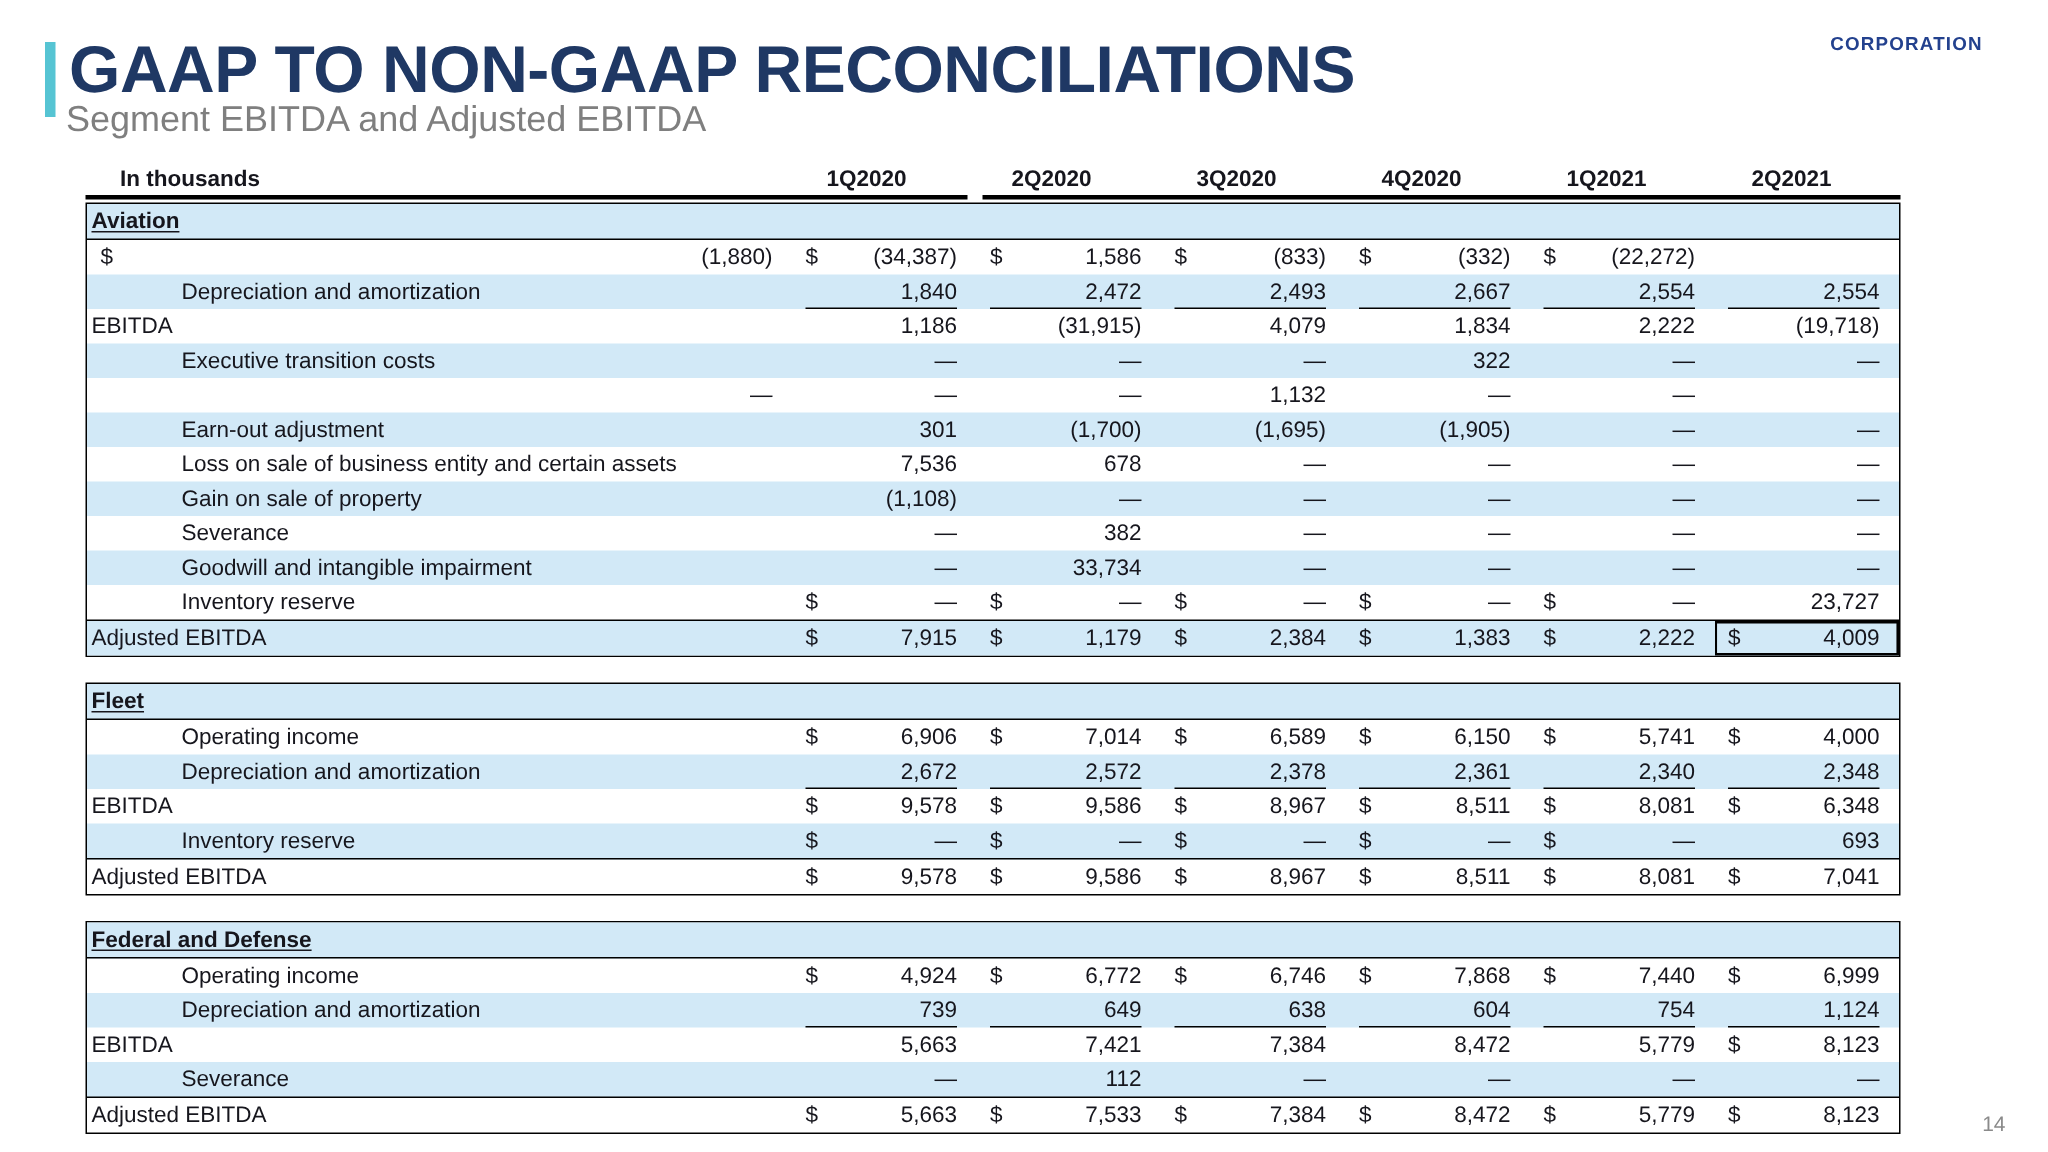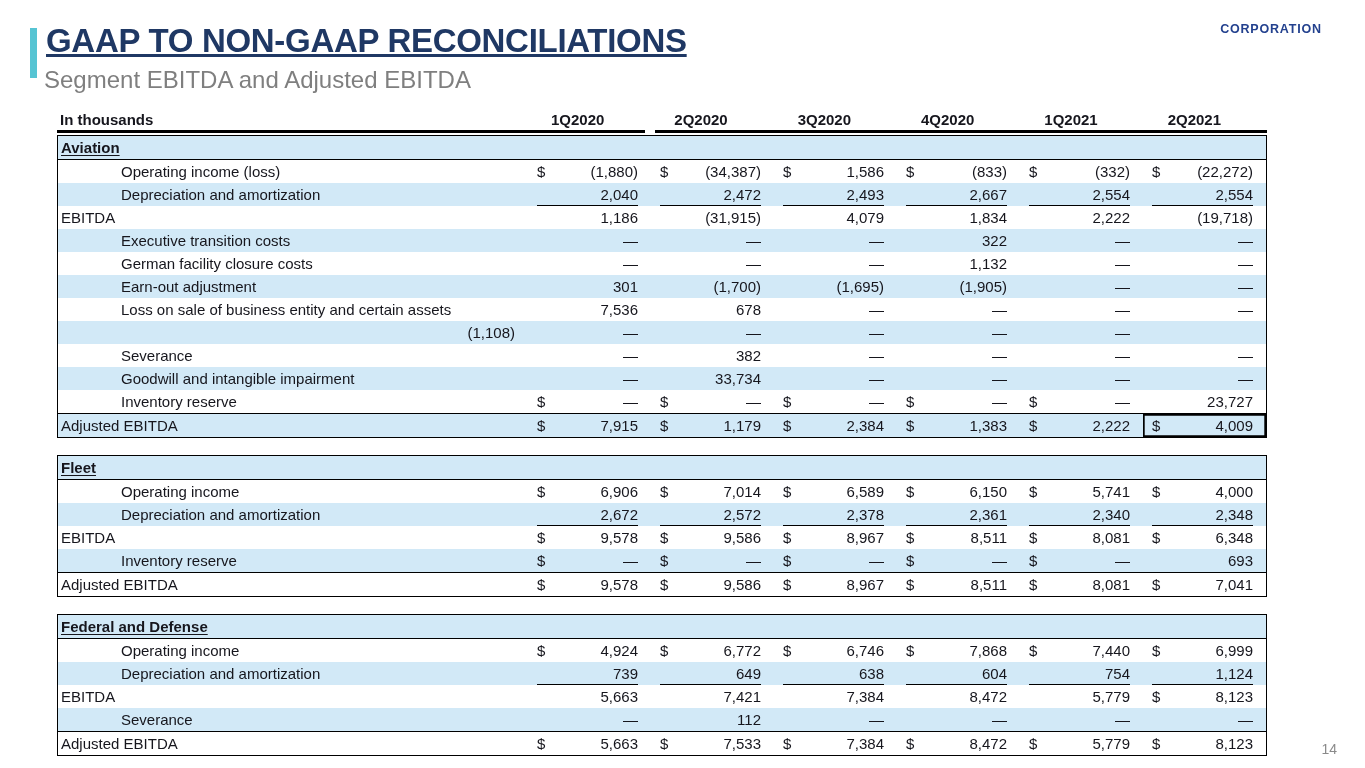--- a/index.html
+++ b/index.html
@@ -4,37 +4,37 @@
 <style>
   html,body { margin:0; padding:0; background:#e8e8e8; }
   .slide {
     position:relative; width:1365px; height:768px; background:#ffffff;
     font-family:"Liberation Sans", sans-serif; color:#16161d; overflow:hidden;
     margin:0 auto;
   }
   
   .accent-bar { position:absolute; left:30px; top:28px; width:7px; height:50px;
     background:var(--c-accent-bar,#56C4D3); }
-  .title { position:absolute; left:46px; top:22px; font-size:33px; font-weight:bold;
-    color:var(--c-title,#1F3864); letter-spacing:-0.3px; white-space:nowrap;text-decoration:underline; }
+  .title { position:absolute; left:46px; top:22px; font-size:44px; font-weight:bold;
+    color:var(--c-title,#1F3864); letter-spacing:-0.3px; white-space:nowrap; }
   .subtitle { position:absolute; left:44px; top:66px; font-size:24px;
     color:var(--c-subtitle,#7F7F7F); white-space:nowrap; }
   
   .logo { position:absolute; right:35px; top:22px; width:118px; text-align:center; line-height:1; }
   .logo-word { font-size:47px; font-weight:800; letter-spacing:-4px; line-height:0.92; }
   .logo-word span { color:transparent; -webkit-background-clip:text; background-clip:text; }
   .logo-v { background-image:repeating-linear-gradient(90deg,#26262b 0 2px,#5b5c62 2px 4px); }
   .logo-s { background-image:repeating-linear-gradient(90deg,#2f93a8 0 2px,#7fcbd6 2px 4px); }
   .logo-e { background-image:repeating-linear-gradient(90deg,#1e4c9e 0 2px,#5d87c9 2px 4px); }
   .logo-sub { font-size:12.5px; font-weight:600; letter-spacing:0.8px; margin-top:1px;
     color:var(--c-logo-corporation,#23418E); }
   
   .tbl { position:absolute; left:57px; top:106px; width:1210px; font-size:15px; }
   .thead { display:grid; grid-template-columns:470px repeat(6,1fr); height:22px; align-items:end; }
-  .unit-label { font-weight:bold; padding-left:3px; }
+  .unit-label { font-weight:bold; padding-left:3px;margin-left:20px; }
   .col-header { font-weight:bold; text-align:center; padding-right:22px; }
   .header-rule { display:flex; gap:10px; height:3px; margin-top:2px; }
   .header-rule .seg { background:#000; height:100%; }
   .seg1 { width:588px; } .seg2 { flex:1; }
   .sections { margin-top:2px; }
   .section { border:1.4px solid #000; }
   .section + .section { margin-top:17px; }
   .row { display:grid; grid-template-columns:470px repeat(6,1fr); height:23px; align-items:stretch; }
   .row.blue { background:var(--c-row-highlight,#D2E9F7); }
   .row.rule-full { border-bottom:1.5px solid #000; }
@@ -78,21 +78,20 @@
     <div class="header-rule">
       <div class="seg seg1"></div>
       <div class="seg seg2"></div>
     </div>
     <div class="sections">
         <div class="section">
           <div class="row blue rule-full">
             <div class="label header">Aviation</div>
           </div>
           <div class="row">
-            <div class="label item">Operating income (loss)</div>
             <div class="cell">
               <div class="vin">
                 <div class="dollar">$</div>
                 <div class="val">(1,880)</div>
               </div>
             </div>
             <div class="cell">
               <div class="vin">
                 <div class="dollar">$</div>
                 <div class="val">(34,387)</div>
@@ -120,21 +119,21 @@
               <div class="vin">
                 <div class="dollar">$</div>
                 <div class="val">(22,272)</div>
               </div>
             </div>
           </div>
           <div class="row blue">
             <div class="label item">Depreciation and amortization</div>
             <div class="cell">
               <div class="vin noD ruled">
-                <div class="val">2,040</div>
+                <div class="val">1,840</div>
               </div>
             </div>
             <div class="cell">
               <div class="vin noD ruled">
                 <div class="val">2,472</div>
               </div>
             </div>
             <div class="cell">
               <div class="vin noD ruled">
                 <div class="val">2,493</div>
@@ -216,21 +215,20 @@
                 <div class="val">—</div>
               </div>
             </div>
             <div class="cell">
               <div class="vin noD">
                 <div class="val">—</div>
               </div>
             </div>
           </div>
           <div class="row">
-            <div class="label item">German facility closure costs</div>
             <div class="cell">
               <div class="vin noD">
                 <div class="val">—</div>
               </div>
             </div>
             <div class="cell">
               <div class="vin noD">
                 <div class="val">—</div>
               </div>
             </div>
@@ -315,20 +313,21 @@
                 <div class="val">—</div>
               </div>
             </div>
             <div class="cell">
               <div class="vin noD">
                 <div class="val">—</div>
               </div>
             </div>
           </div>
           <div class="row blue">
+            <div class="label item">Gain on sale of property</div>
             <div class="cell">
               <div class="vin noD">
                 <div class="val">(1,108)</div>
               </div>
             </div>
             <div class="cell">
               <div class="vin noD">
                 <div class="val">—</div>
               </div>
             </div>

